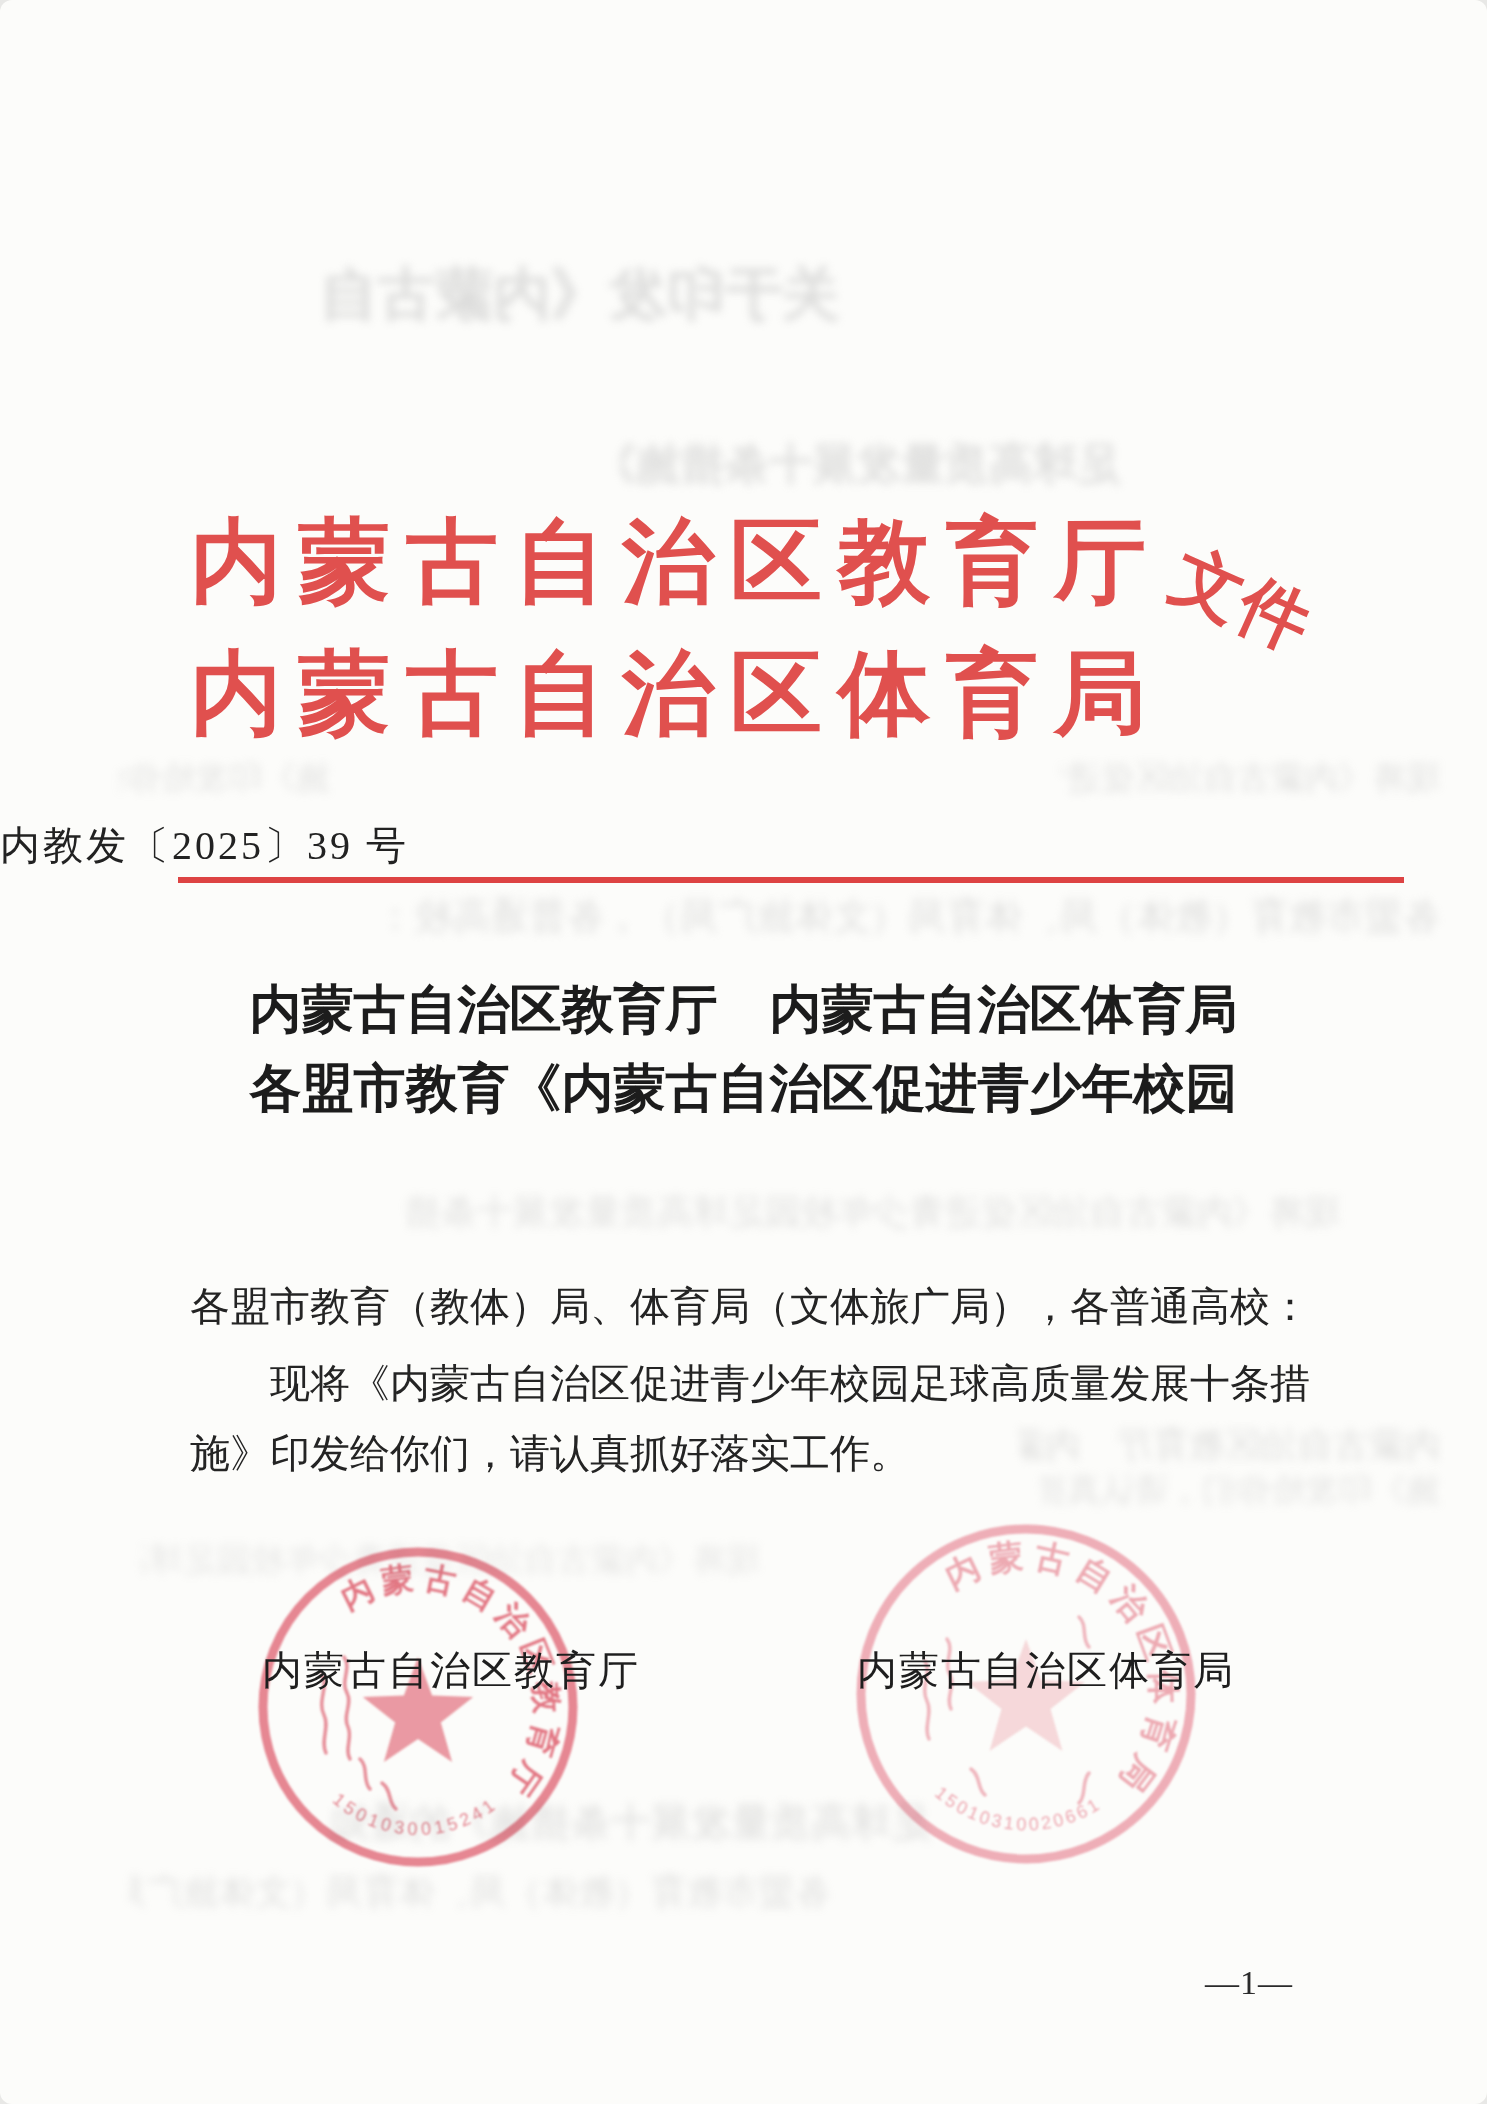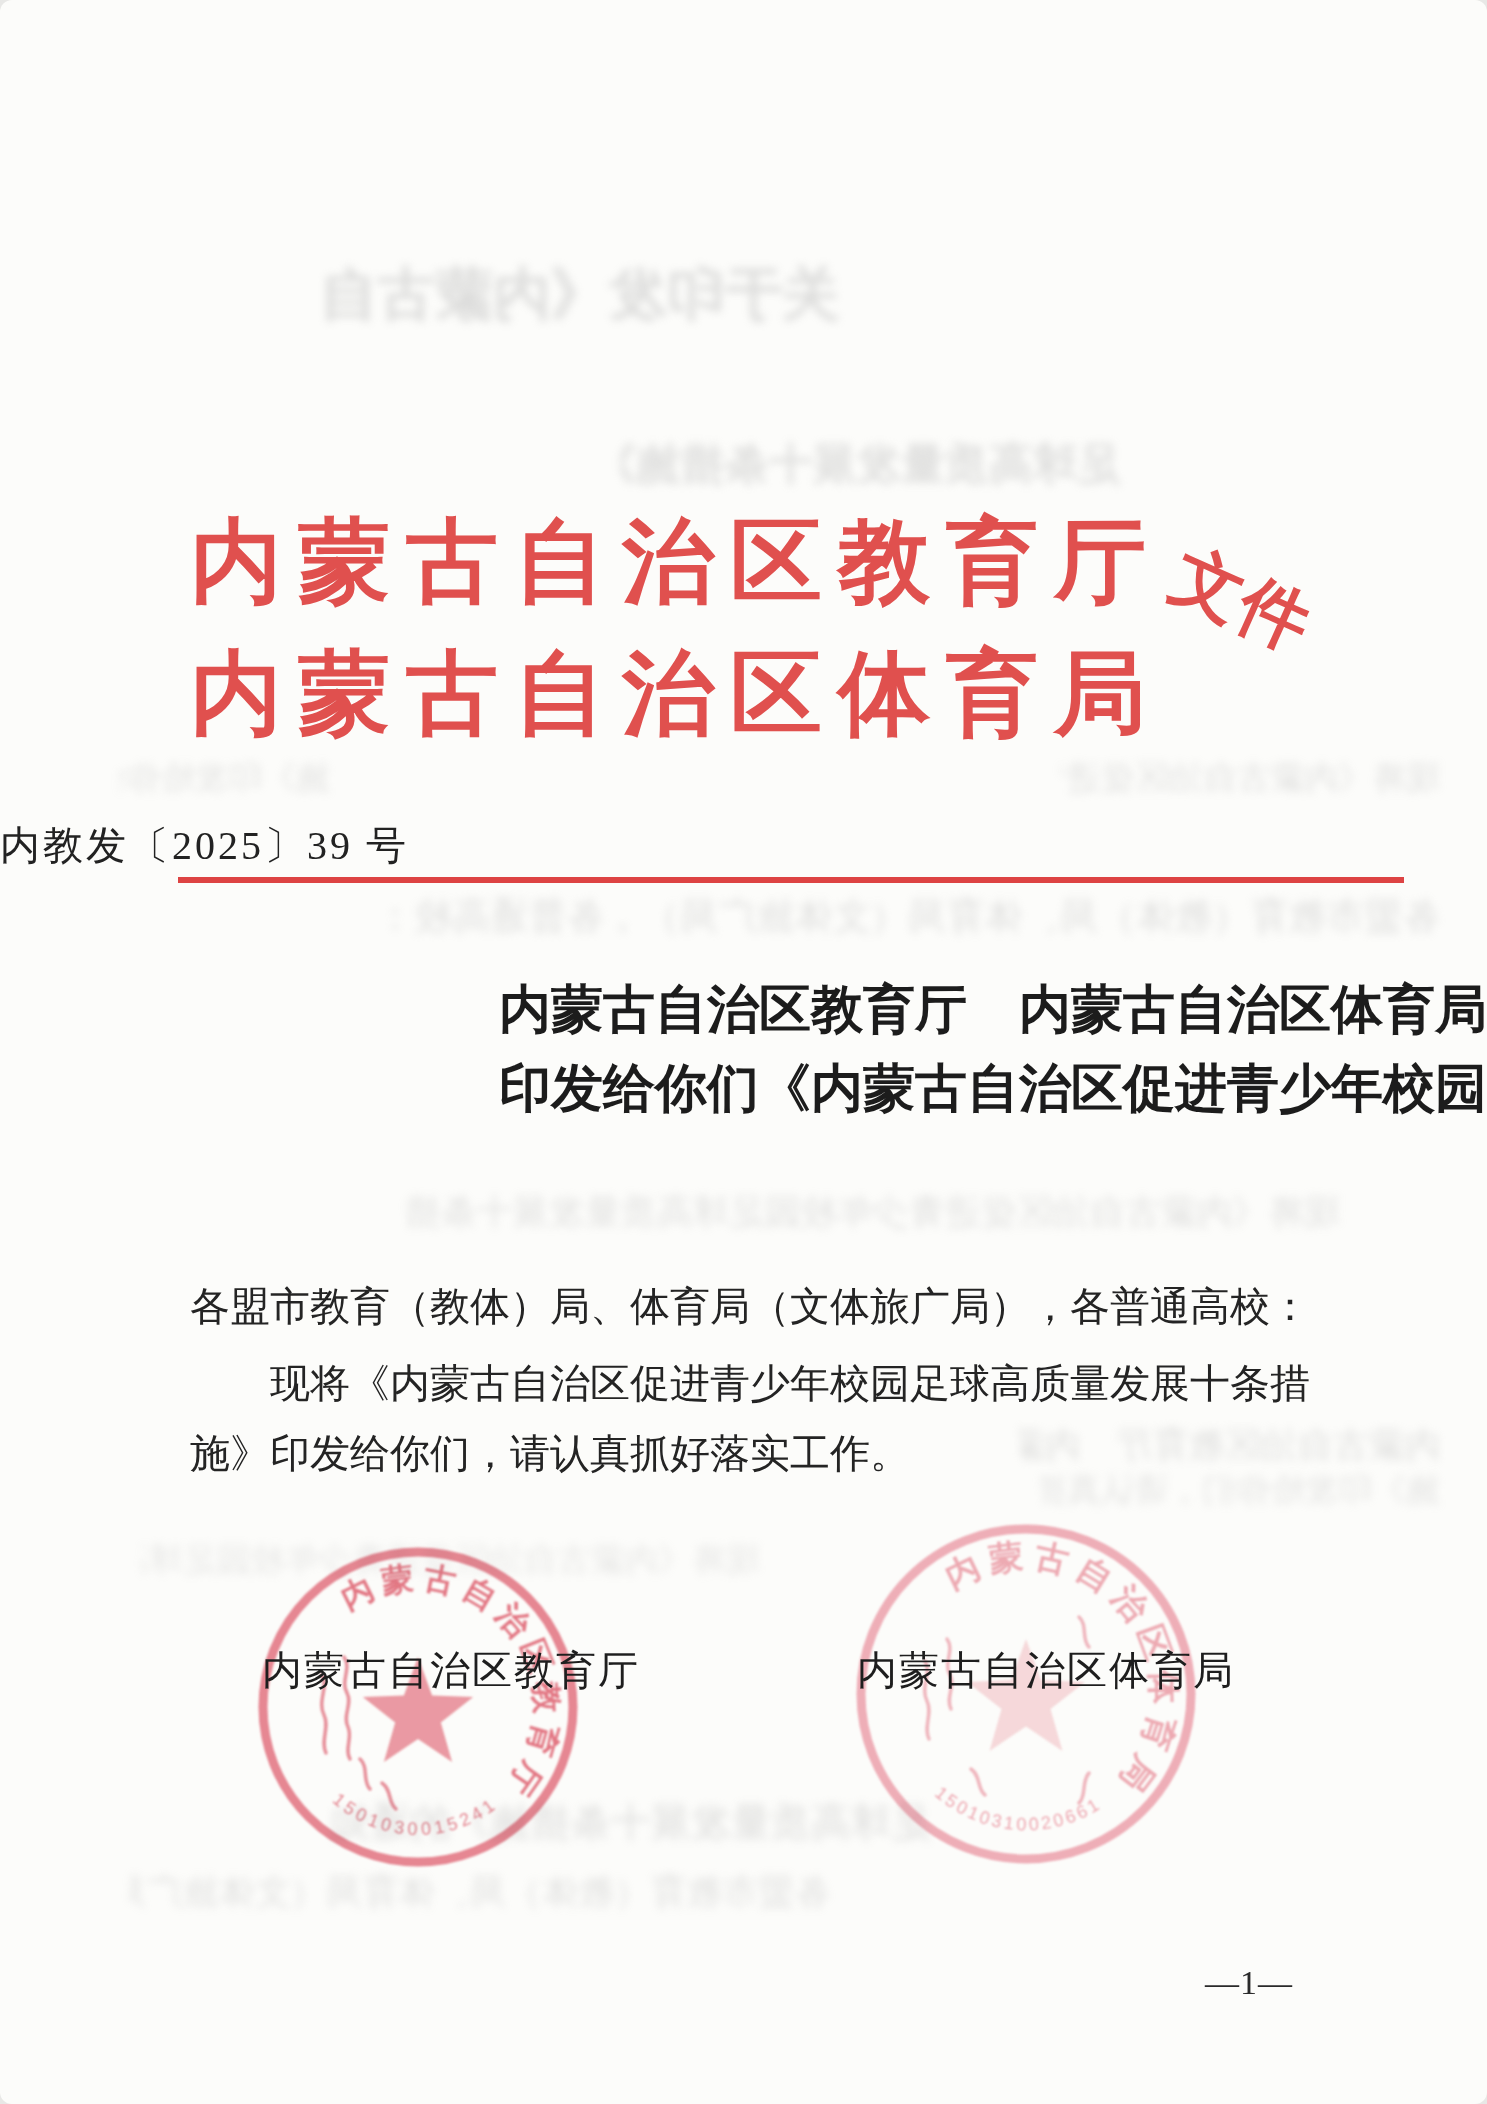--- a/index.html
+++ b/index.html
@@ -36,21 +36,21 @@
     width:100%;
     text-align:left;
     font-size:40px;
     letter-spacing:3px;
     color:#222;
     white-space:nowrap;
   }
   .red-rule{background:#dd4343;}
   .title-block{
     width:100%;
-    text-align:right;
+    text-align:center;
     font-weight:bold;
     font-size:52px;
     line-height:79px;
     color:#1c1c1c;
   }
   .body-line{
     font-size:40px;
     line-height:48px;
     color:#242424;
     white-space:nowrap;
@@ -101,21 +101,21 @@
   <div class="abs red-head" style="left:190px;top:516px;">内蒙古自治区教育厅</div>
   <div class="abs red-head" style="left:190px;top:648px;">内蒙古自治区体育局</div>
   <div class="abs doc-label" style="left:1170px;top:566px;">文件</div>
 
   <div class="abs doc-number" style="left:0;top:818px;">内教发〔2025〕39 号</div>
 
   <div class="abs red-rule" style="left:178px;top:877px;width:1226px;height:6px;"></div>
 
   <div class="abs title-block" style="left:0;top:970px;">
     <div>内蒙古自治区教育厅　内蒙古自治区体育局</div>
-    <div>印发给你们《内蒙古自治区促进青少年校园</div>
+    <div>各盟市教育《内蒙古自治区促进青少年校园</div>
   </div>
 
   <div class="abs body-line" style="left:270px;top:1360px;">现将《内蒙古自治区促进青少年校园足球高质量发展十条措</div>
   <div class="abs body-line" style="left:190px;top:1283px;">各盟市教育（教体）局、体育局（文体旅广局），各普通高校：</div>
   <div class="abs body-line" style="left:190px;top:1430px;text-align:right;">施》印发给你们，请认真抓好落实工作。</div>
 
   <svg class="abs stamp" style="left:256px;top:1545px;opacity:.85;" width="324" height="324" viewBox="0 0 324 324">
     <defs>
       <path id="arcL-top" d="M 89.3 69 A 118 118 0 0 1 245.4 245.4" fill="none"></path>
       <path id="arcL-bot" d="M 57.2 235.4 A 128 128 0 0 0 266.8 235.4" fill="none"></path>

